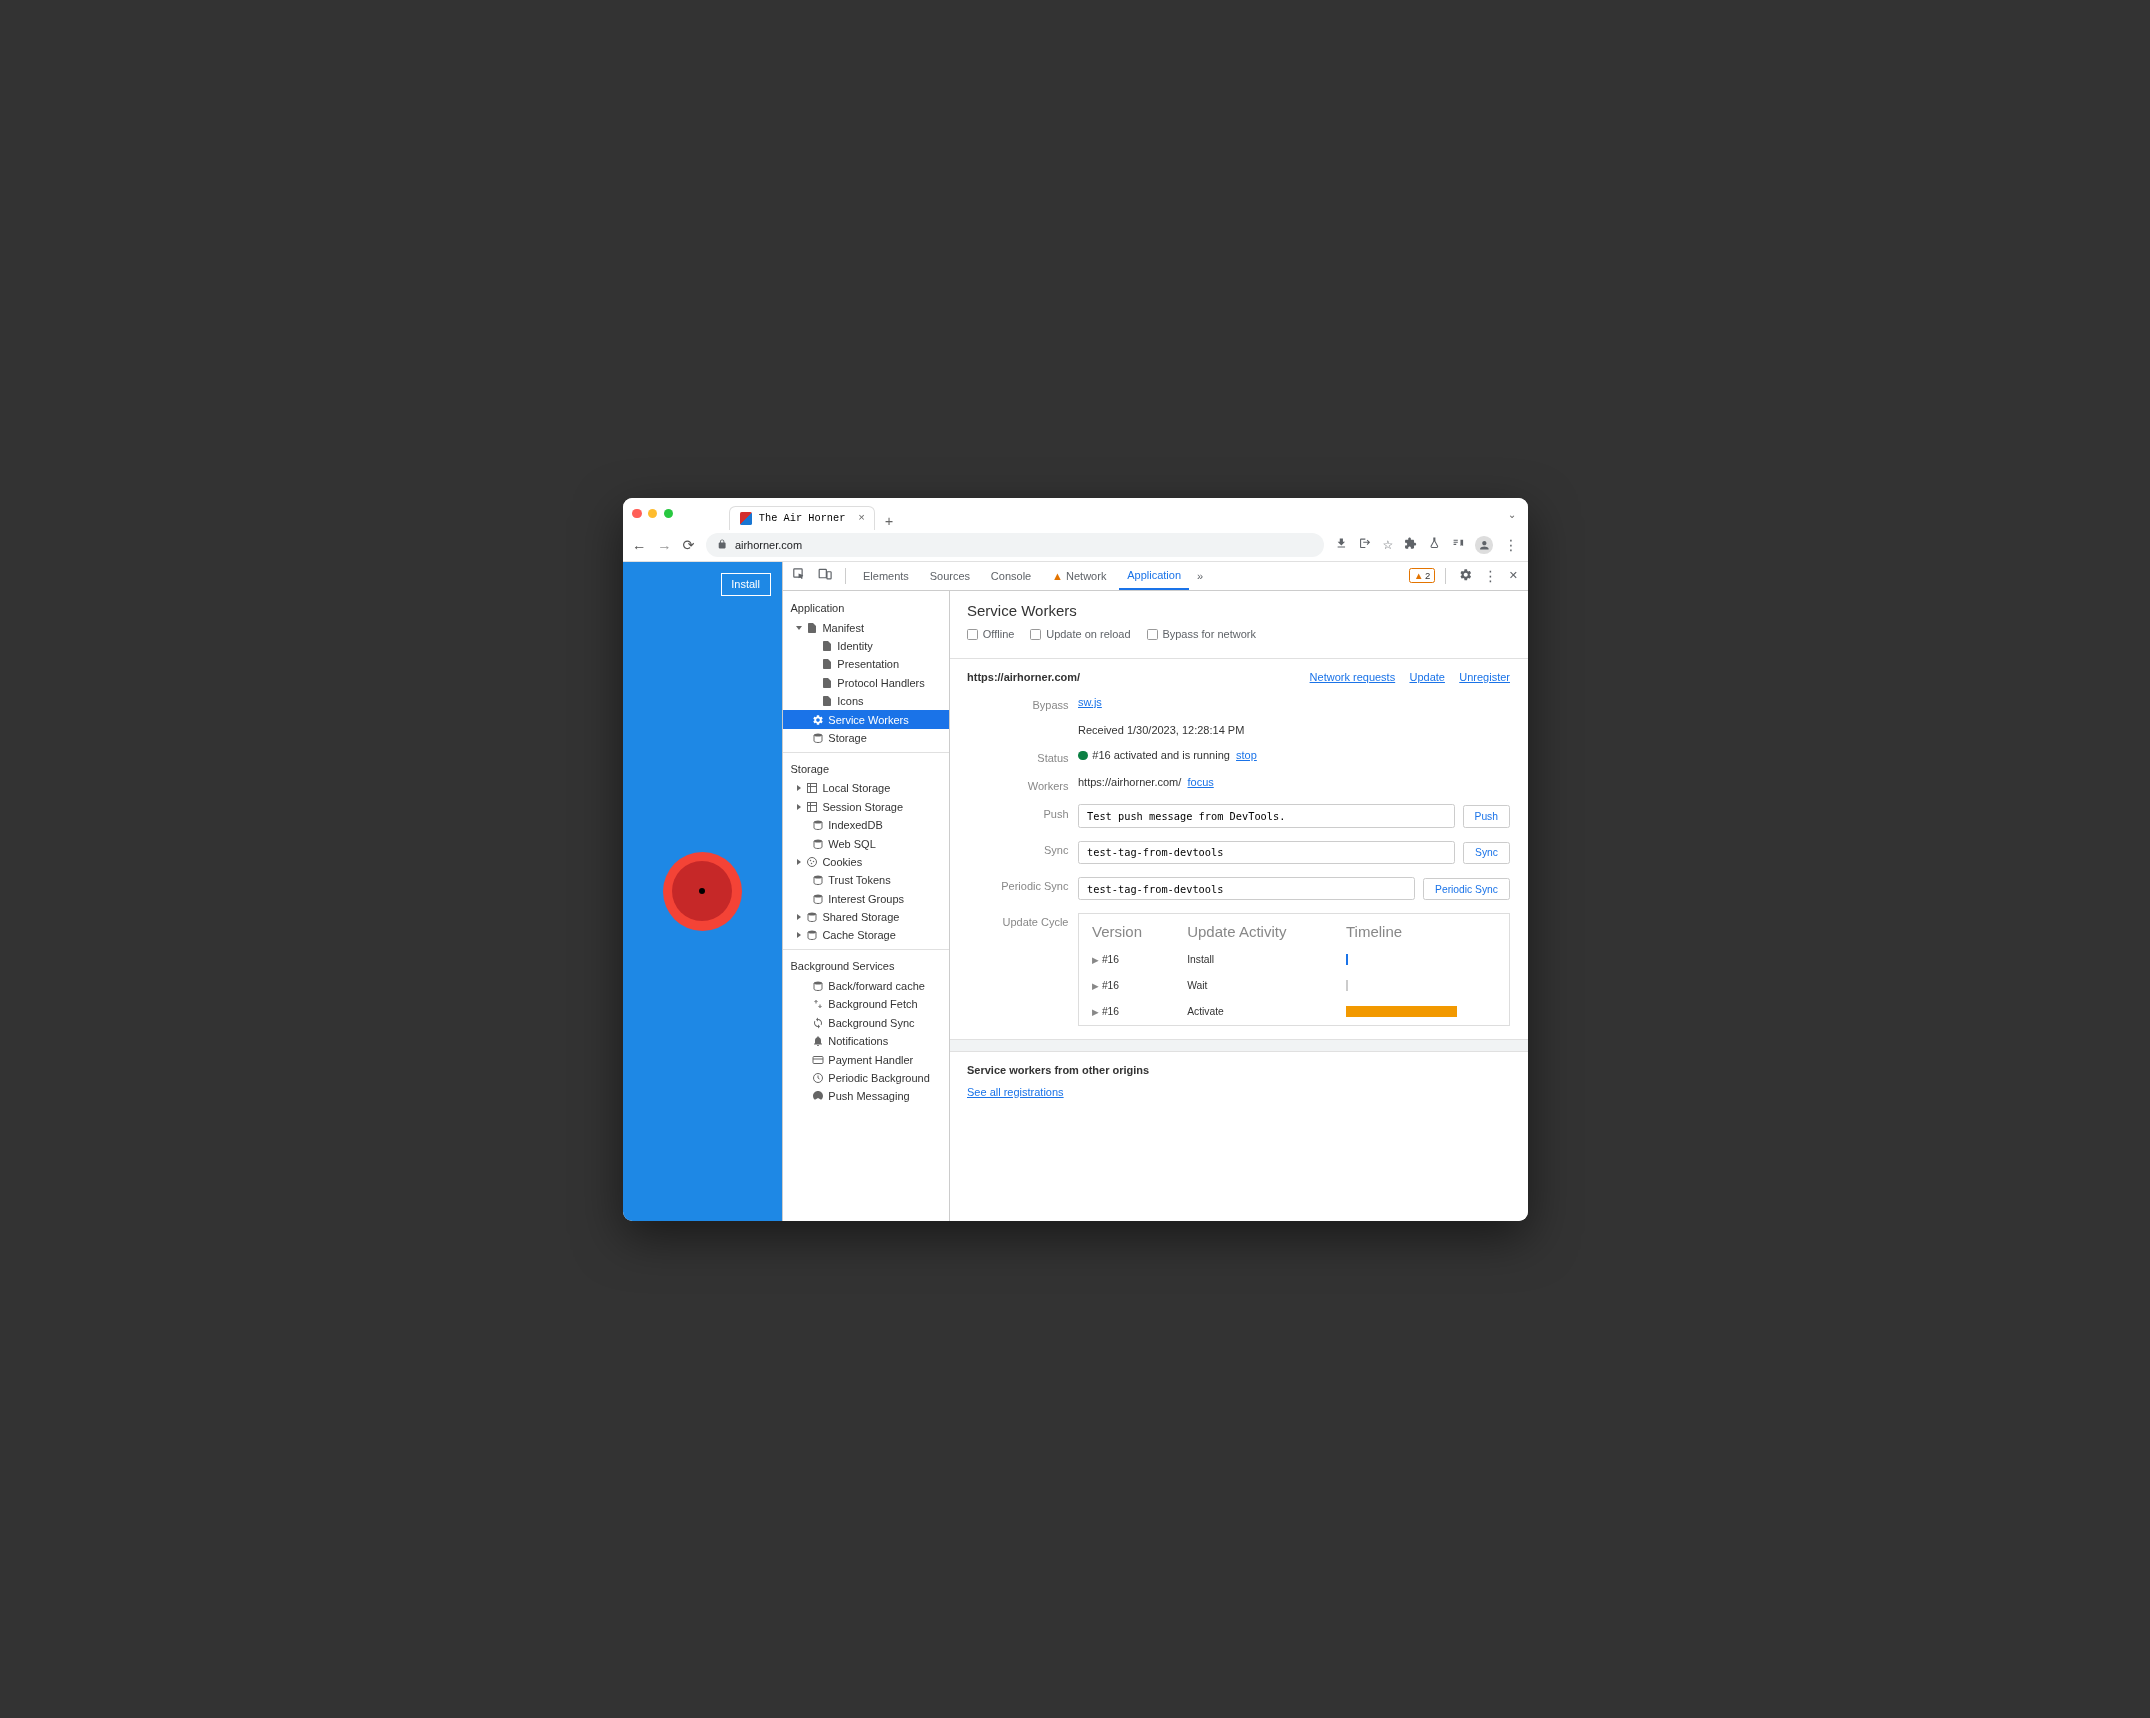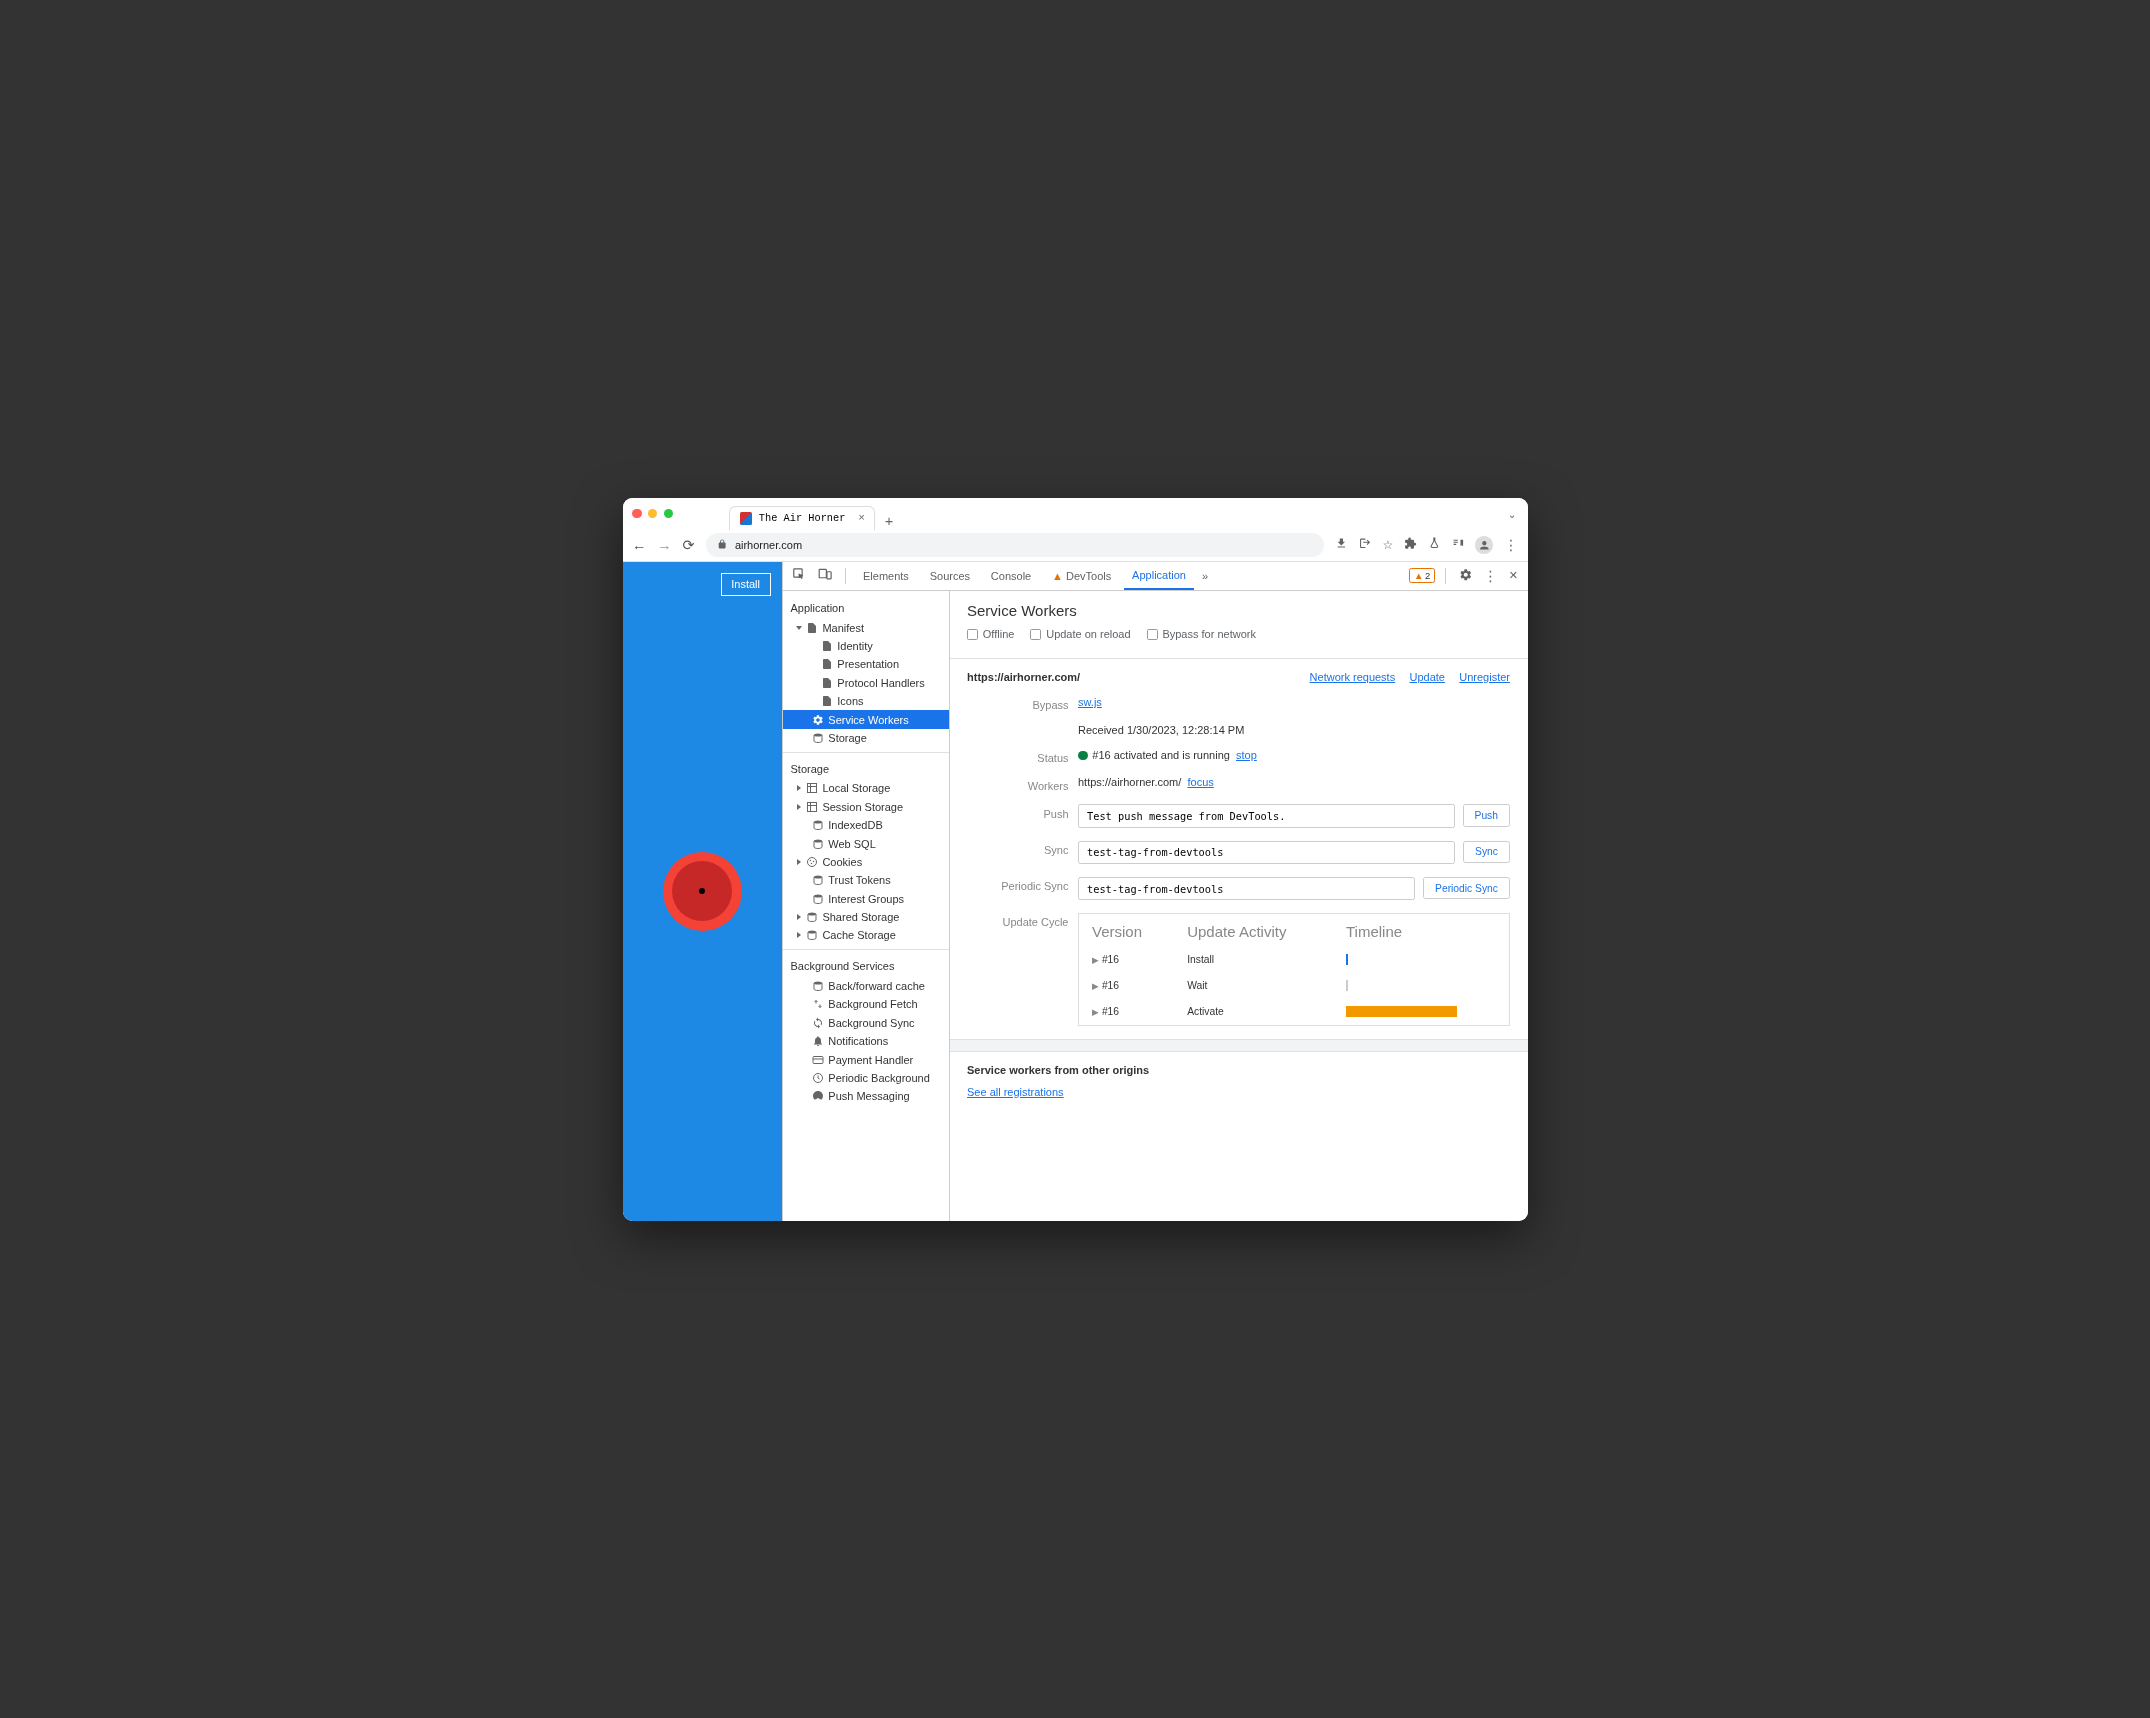--- a/index.html
+++ b/index.html
@@ -70,21 +70,21 @@
 .sw-origin { display: flex; align-items: center; margin-bottom: 12.7px;}
 .sw-origin .origin { font-weight: 600; color: #333; }
 .sw-origin .links { margin-left: auto; display: flex; gap: 14.3px; }
 .link { color: #1a73e8; text-decoration: underline; cursor: pointer; }
 
 .sw-grid { display: grid; grid-template-columns: 111px 1fr; row-gap: 12.7px; align-items: start; }
 .sw-label { text-align: right; color: #888; padding-right: 9.5px; padding-top: 3.2px;}
 .sw-value { color: #333; }
 .received { color: #333; margin-top: 16px; }
 .status-dot { display:inline-block; width:9.5px;height:9.5px;border-radius:50%;background:#0b8043;margin-right:4.8px;vertical-align:middle;}
-.action-row { display: flex; gap: 8px; align-items: flex-start; }
+.action-row { display: flex; gap: 8px; align-items: flex-end; }
 .action-row input { flex: 1; border: 0.8px solid #ccc; padding: 4.8px 8px; font-family: ui-monospace,Menlo,monospace; font-size: 10.3px; border-radius: 2.4px;}
 .action-btn { border: 0.8px solid #ccc; background: #fff; color: #1a73e8; padding: 4.8px 11px; border-radius: 2.4px; cursor: pointer; font-size:10.3px; white-space:nowrap;}
 
 .cycle-table { border: 0.8px solid #ddd; width: 100%; }
 .cycle-table th { text-align: left; font-weight: normal; color: #888; padding: 6.4px 11px; font-size:15px;}
 .cycle-table td { padding: 6.4px 11px; font-size:10.3px;}
 .row-tri { color: #888; font-size: 8.7px; margin-right: 3.2px;}
 .timeline-bar { height: 11px; }
 .tl-tick { width: 1.6px; height: 11px; background: #1a73e8; }
 .tl-tick.gray { background: #ccc; }
@@ -168,21 +168,21 @@
         <span class="dt-icon"><svg width="14.3" height="14.3" viewBox="0 0 24 24" fill="none" stroke="#5f6368" stroke-width="2">
               <rect x="2" y="4" width="12" height="14" rx="1"></rect>
               <rect x="15" y="8" width="7" height="12" rx="1"></rect>
             </svg></span>
         <span class="sep"></span>
         <span class="dt-tab">Elements</span>
         <span class="dt-tab">Sources</span>
         <span class="dt-tab">Console</span>
         <span class="dt-tab">
             <span class="warn-triangle">▲</span> 
-            <span>DevTools</span>
+            <span>Network</span>
           </span>
         <span class="dt-tab active">Application</span>
         <span class="dt-icon">»</span>
         <span class="spacer"></span>
         <span class="warn-badge">
             <span class="warn-triangle">▲</span>
             <span>2</span>
           </span>
         <span class="sep"></span>
         <span class="dt-icon"><svg width="13.5" height="13.5" viewBox="0 0 24 24" fill="#5f6368">

